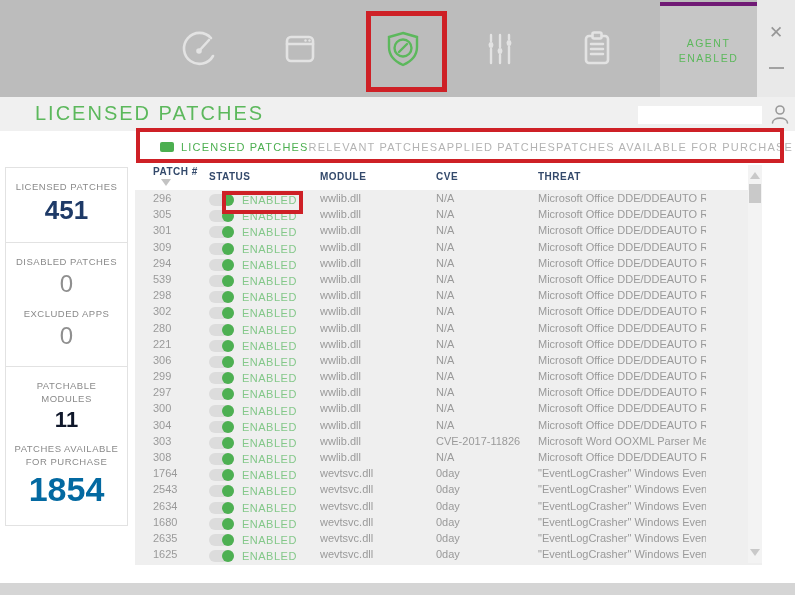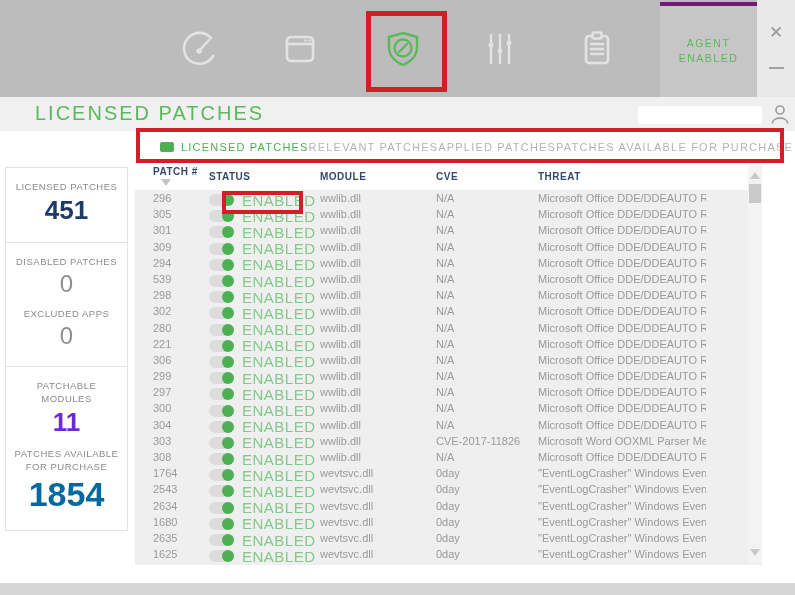--- a/index.html
+++ b/index.html
@@ -37,41 +37,41 @@
   .content { position:absolute; left:0; top:163px; width:795px; height:420px; background:#fff; }
 
   .sidebar { position:absolute; left:5px; top:4px; width:123px; background:#fff; border:1px solid #e2e2e2; }
   .stat-group { border-top:1px solid #e2e2e2; padding:9px 4px 10px 4px; }
   .stat-group:first-child { border-top:none; }
   .stat { text-align:center; padding:3px 0 6px 0; }
   .stat-label { font-size:9.5px; letter-spacing:0.5px; color:#8a8a8a; line-height:13px; }
   .stat-value { margin-top:2px; font-weight:bold; }
   .v-navy { color:#1e3a67; font-size:26px; }
   .v-gray { color:#8f8f8f; font-size:24px; font-weight:normal; }
-  .v-orange { color:#6d28d9; font-size:26px; }
+  .v-orange { color:#0f172a; font-size:22px; }
   .v-orange-lg { color:#0369a1; font-size:34px; }
 
   
   .table-panel { position:absolute; left:135px; top:0; width:627px; height:402px; background:#efefef; }
   .thead { position:absolute; left:0; top:0; width:627px; height:27px; background:#fff; display:flex; align-items:center; }
   .th { font-size:10px; font-weight:bold; color:#33496b; letter-spacing:0.5px; }
   .cell, .th { flex:none; }
   .c-patch  { width:74px;  padding-left:18px; }
   .c-status { width:111px; }
   .c-module { width:116px; }
   .c-cve    { width:102px; }
   .c-threat { width:168px; }
   .sort-tri { display:inline-block; margin-left:8px; width:0; height:0; border-left:5px solid transparent; border-right:5px solid transparent; border-top:7px solid #c3c3c3; vertical-align:middle; }
   .tbody { position:absolute; left:0; top:29px; width:613px; height:373px; overflow:hidden; }
   .trow { display:flex; height:16.2px; }
   .cell { font-size:11px; color:#9a9a9a; white-space:nowrap; overflow:hidden; }
   .c-status { display:flex; align-items:center; gap:8px; }
   .toggle { position:relative; width:25px; height:12px; border-radius:6px; background:#dcdcdc; display:inline-block; }
   .toggle::after { content:''; position:absolute; right:0px; top:0px; width:12px; height:12px; border-radius:50%; background:#4db052; }
-  .status-label { font-size:15px; color:#84c88a; letter-spacing:0.5px; }
+  .status-label { font-size:11px; color:#84c88a; letter-spacing:0.5px; }
 
   
   .vscroll { position:absolute; right:0; top:2px; width:14px; height:398px; background:#f3f3f3; }
   .arr-up { position:absolute; left:2px; top:7px; width:0; height:0; border-left:5px solid transparent; border-right:5px solid transparent; border-bottom:7px solid #c9c9c9; }
   .arr-dn { position:absolute; left:2px; bottom:7px; width:0; height:0; border-left:5px solid transparent; border-right:5px solid transparent; border-top:7px solid #c9c9c9; }
   .thumb { position:absolute; left:1px; top:19px; width:12px; height:19px; background:#c9c9c9; }
 
   
   .footer { position:absolute; left:0; top:583px; width:795px; height:12px; background:#d5d5d5; }
 

